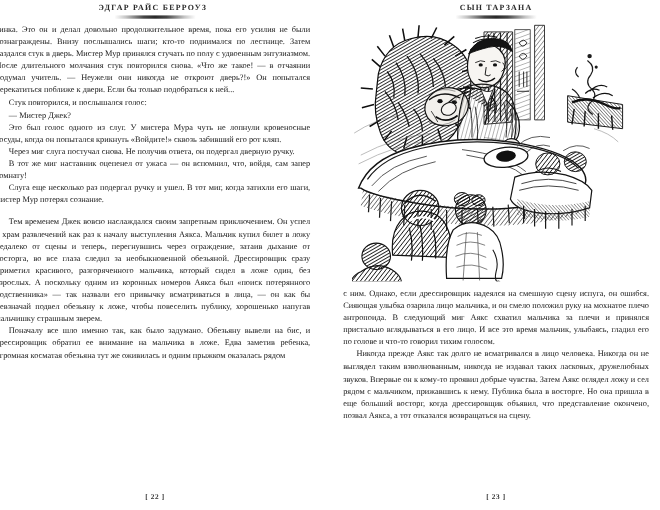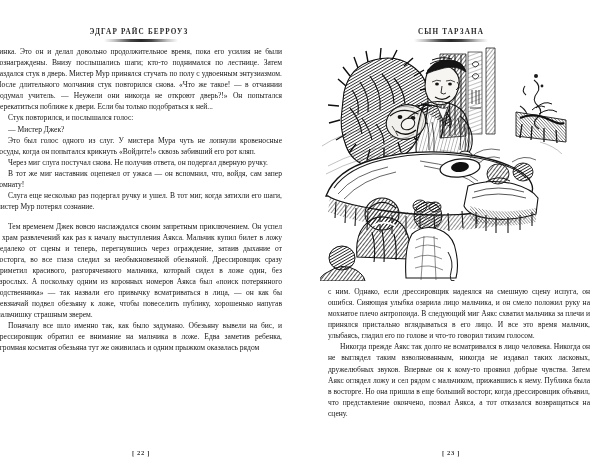--- a/index.html
+++ b/index.html
@@ -39,21 +39,20 @@
   .runhead {
     text-align: center;
     font-size: 7.2px;
     letter-spacing: 1.15px;
     font-weight: 700;
     color: #2a2a2a;
     padding-top: 4px;
     line-height: 1;
     text-transform: uppercase;
     font-family: "Liberation Serif", "DejaVu Serif", serif;
-    margin-top: 25px;
   }
   .page-left .runhead { padding-right: 4px; }
   .rule-wrap {
     display: flex;
     justify-content: center;
     margin-top: 3px;
     margin-bottom: 4px;
   }
   .rule {
     width: 74px;
@@ -69,21 +68,20 @@
   }
 
   
   .body-text {
     font-size: 7.55px;
     line-height: 11.05px;
     text-align: justify;
     text-justify: inter-word;
     color: #161616;
     hyphens: manual;
-    margin-left: 16px;
   }
   .body-text p {
     margin: 0;
   }
   .body-text p.indent {
     text-indent: 12px;
   }
   .body-text p.gap {
     margin-top: 9px;
   }

